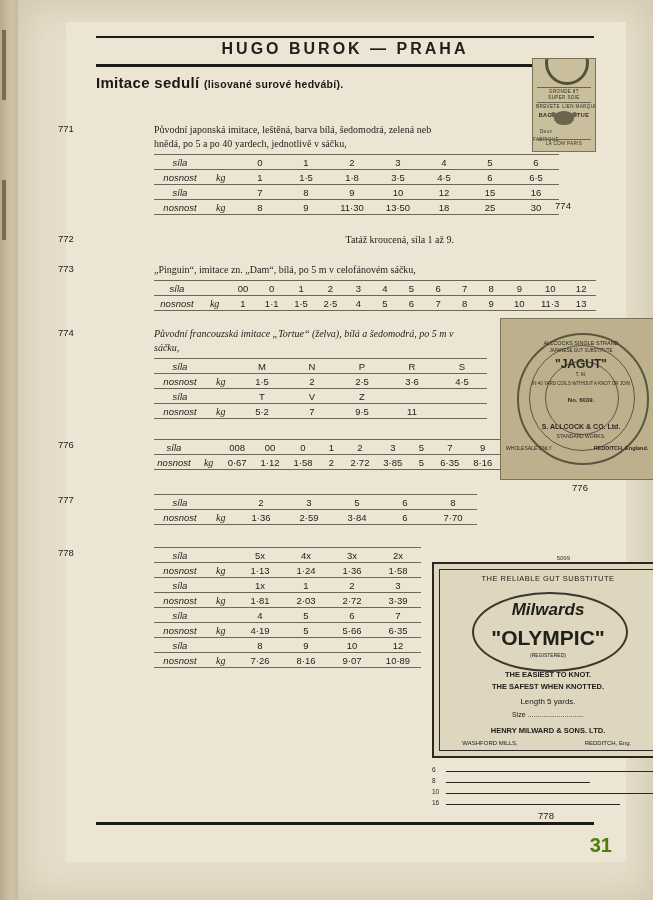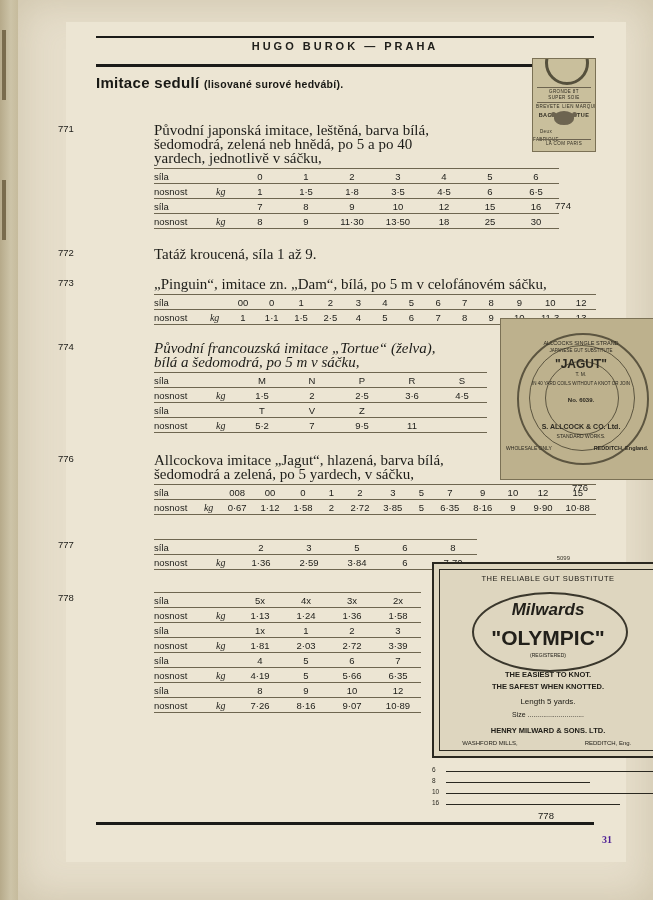--- a/index.html
+++ b/index.html
@@ -32,65 +32,65 @@
   
   .rule{position:absolute;background:#1b1b18;}
   .rule-top{left:30px;top:14px;width:498px;height:2px;}
   .rule-top2{left:30px;top:42px;width:498px;height:3px;}
   .rule-bottom{left:30px;top:800px;width:498px;height:3px;}
 
   .header{
     position:absolute;left:30px;top:18px;width:498px;
     text-align:center;
     font-family:"Liberation Sans", sans-serif;
-    font-weight:bold;font-size:11px;letter-spacing:3px;
+    font-weight:bold;font-size:16px;letter-spacing:3px;
     color:#20201c;
   }
   .pagenum{
     position:absolute;right:14px;top:812px;
-    font-family:Liberation Serif, serif;
-    font-weight:bold;font-size:10px;color:#4c1d95;
+    font-family:Liberation Sans, sans-serif;
+    font-weight:bold;font-size:20px;color:#4d7c0f;
   }
 
   .content{position:absolute;left:30px;top:52px;width:500px;height:740px;}
 
   h1.title{
     margin:0;padding:0;
     font-family:"Liberation Sans", sans-serif;
     font-size:15px;font-weight:bold;color:#191915;
     letter-spacing:.3px;
   }
   h1.title .sub{font-size:10.5px;}
 
   .row{position:relative;margin-top:0;}
   .num{
     position:absolute;left:-38px;top:0;
     font-family:"Liberation Sans", sans-serif;
     font-size:9.5px;color:#20201c;
   }
   .body{
     margin-left:58px;
-    font-size:15px;line-height:14px;color:#1d1d19;
+    font-size:10px;line-height:14px;color:#1d1d19;
     font-family:"Liberation Serif", serif;
   }
 
   table.t{
     border-collapse:collapse;
     font-family:"Liberation Sans", sans-serif;
     font-size:9.5px;color:#1d1d19;
     margin-top:3px;
   }
   table.t td{
     border-top:1px solid #6e6650;
     border-bottom:1px solid #6e6650;
     padding:1.5px 5px;
     text-align:center;
     white-space:nowrap;
   }
-  table.t td.lbl{text-align:left;padding-left:0;width:52px;}
+  table.t td.lbl{text-align:center;padding-left:0;width:52px;font-style:italic;}
   table.t td.unit{text-align:left;width:16px;font-style:italic;font-family:"Liberation Serif",serif;font-size:10px;}
   table.t tr td{border-left:none;border-right:none;}
   .cap{
     position:absolute;
     font-family:"Liberation Sans", sans-serif;
     font-size:9.5px;color:#20201c;text-align:center;
   }
 
   
   .img771{
@@ -221,21 +221,21 @@
             <td>18</td>
             <td>25</td>
             <td>30</td>
           </tr>
         </tbody>
           </table>
       </div>
 
       <div class="row" style="margin-top:18px;">
         <div class="num">772</div>
-        <div class="body" style="width:300px;">Tatáž kroucená, síla 1 až 9.</div>
+        <div class="body" style="width:300px;text-align:right;">Tatáž kroucená, síla 1 až 9.</div>
       </div>
 
       <div class="row" style="margin-top:16px;">
         <div class="num">773</div>
         <div class="body" style="width:400px;">„Pinguin“, imitace zn. „Dam“, bílá, po 5 m v celofánovém sáčku,</div>
         <table class="t" style="margin-left:58px;">
           <tbody>
               <tr>
             <td class="lbl">síla</td>
             <td class="unit"></td>
@@ -315,21 +315,20 @@
             <td>11</td>
             <td></td>
           </tr>
         </tbody>
           </table>
       </div>
 
 
       <div class="row" style="margin-top:20px;">
         <div class="num">776</div>
-        <div class="body" style="width:300px;">Allcockova imitace „Jagut“, hlazená, barva bílá, šedomodrá a zelená, po 5 yardech, v sáčku,</div>
         <table class="t" style="margin-left:58px;">
           <tbody>
               <tr>
             <td class="lbl">síla</td>
             <td class="unit"></td>
             <td style="width:30px">008</td>
             <td style="width:30px">00</td>
             <td style="width:30px">0</td>
             <td style="width:30px">1</td>
             <td style="width:30px">2</td>

